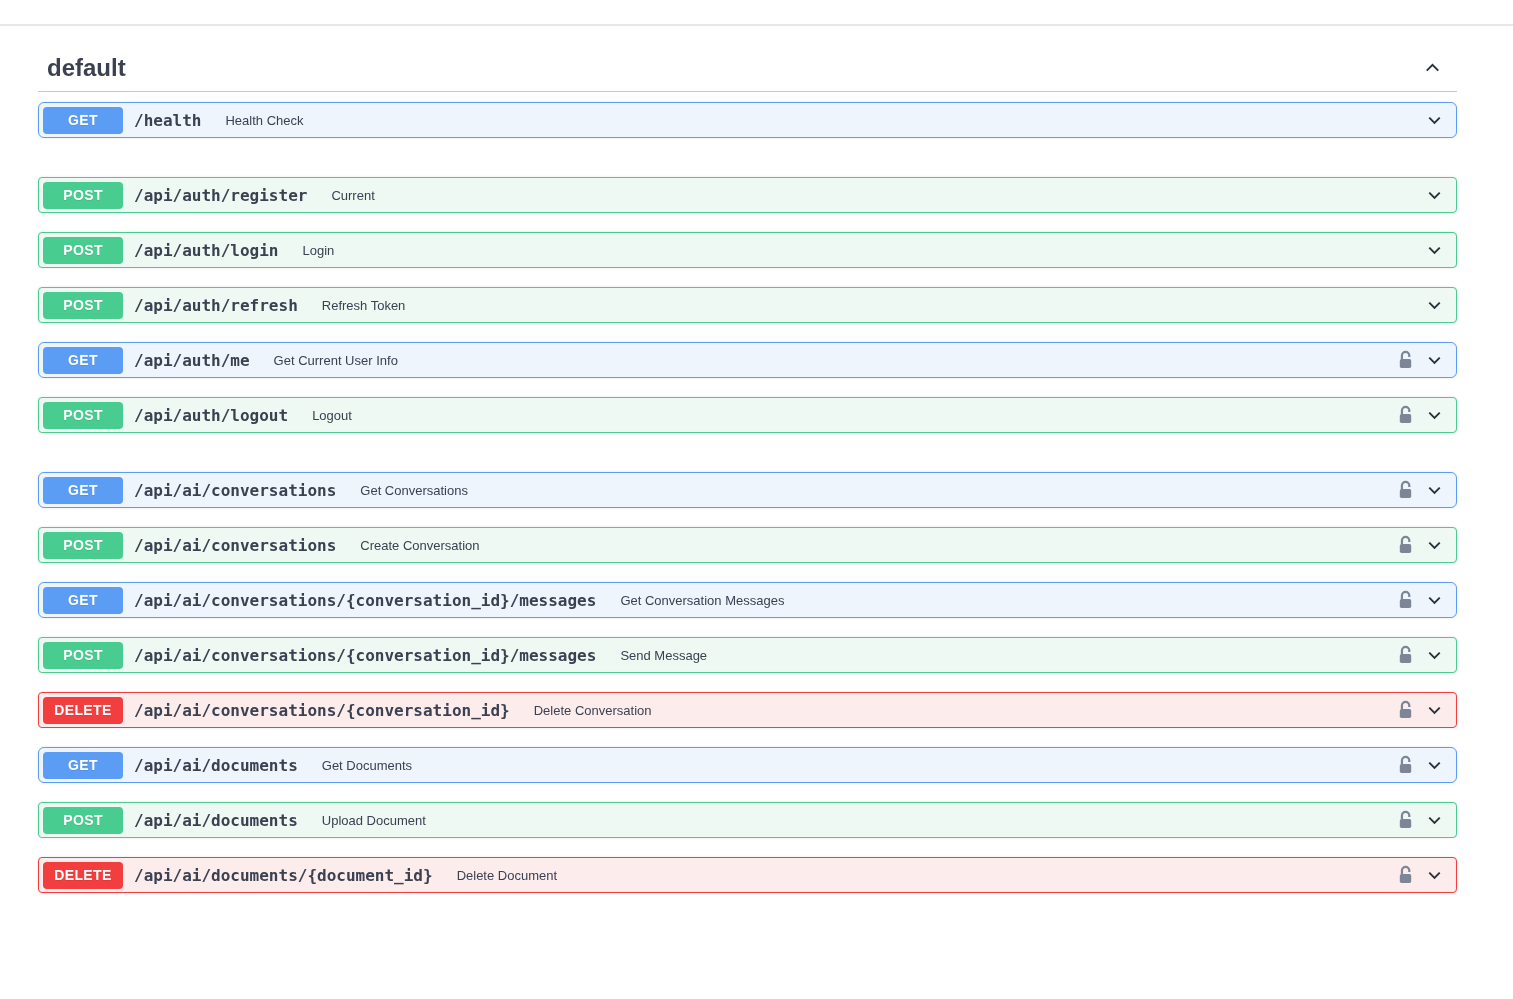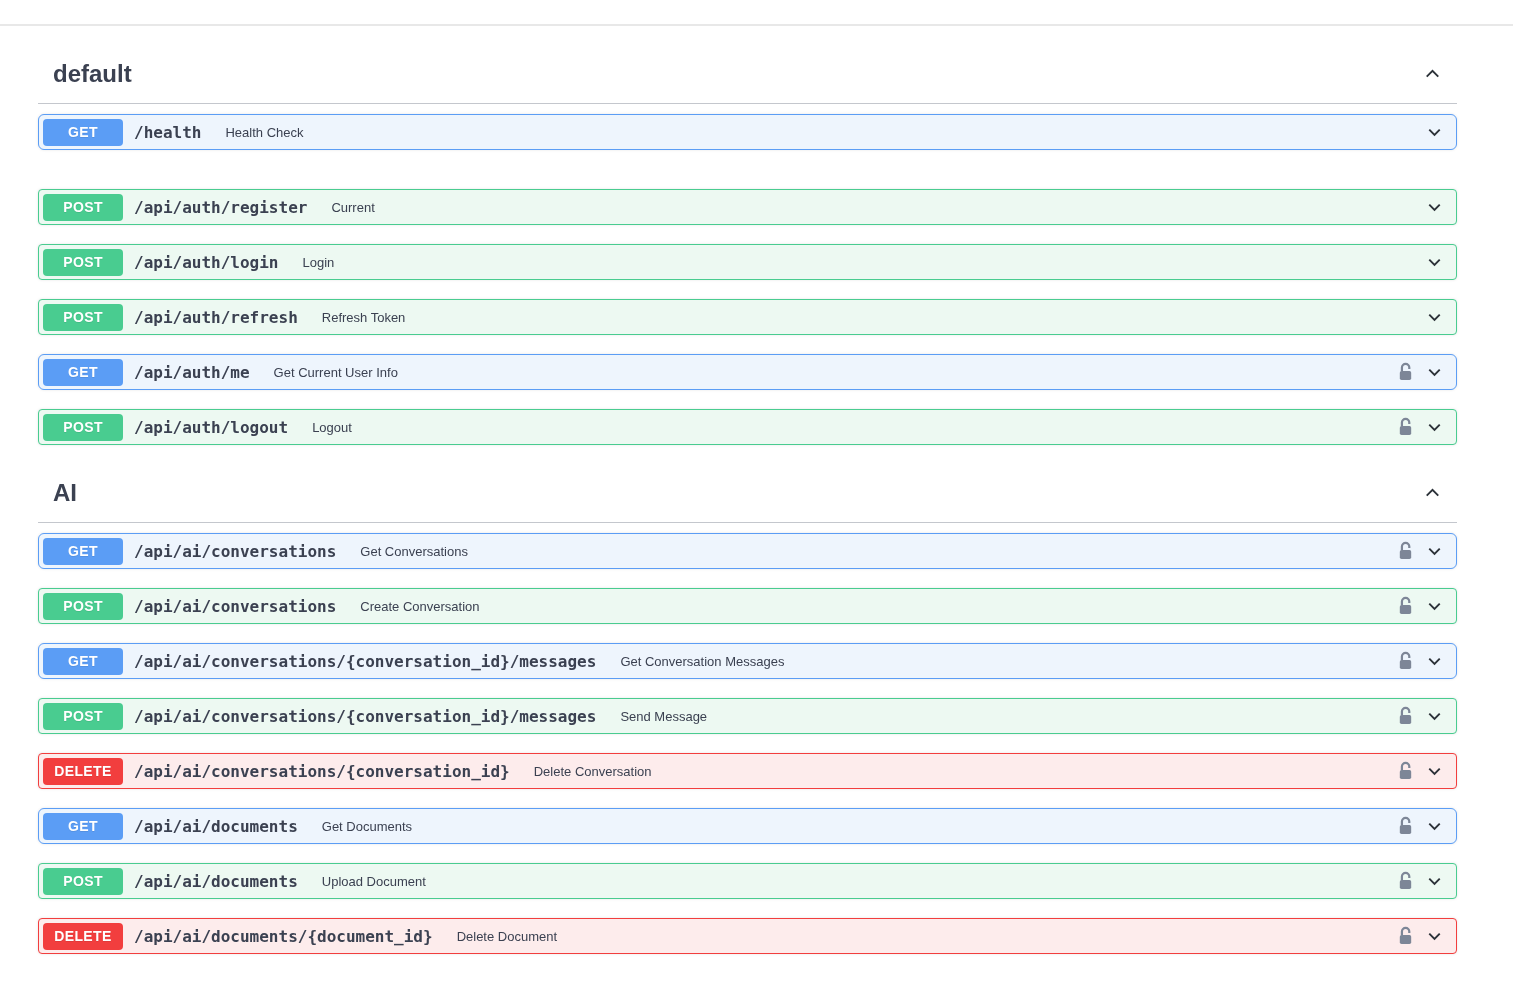--- a/index.html
+++ b/index.html
@@ -18,21 +18,21 @@
     margin: 0 56px 0 38px;
   }
   .tag-section { margin-top: 29px; }
   .tag-header {
     display: flex; align-items: center; justify-content: space-between;
     padding: 0 14px 11px 9px;
     border-bottom: 1px solid #c4c7cd;
     cursor: pointer;
   }
   .tag-title {
-    margin: 6px;
+    margin: 0;
     font-size: 24px; font-weight: 700;
     color: var(--text);
     line-height: 1.05;
   }
   .tag-chevron { display: flex; color: #2b3138; }
   .endpoints {
     display: flex; flex-direction: column;
     gap: 19px;
     padding-top: 10px;
   }
@@ -190,28 +190,20 @@
         <svg width="19" height="19" viewBox="0 0 20 20" aria-hidden="true">
           <path d="M4.5 7 L10 12.5 L15.5 7" fill="none" stroke="currentColor" stroke-width="2"></path>
         </svg>
       </span>
     </span>
   </div>
 </div>
   </section>
 
   <section class="tag-section">
-    <div class="tag-header">
-      <h3 class="tag-title">AI</h3>
-      <span class="tag-chevron">
-        <svg width="21" height="21" viewBox="0 0 20 20" aria-hidden="true">
-          <path d="M4.5 13 L10 7.5 L15.5 13" fill="none" stroke="currentColor" stroke-width="1.8"></path>
-        </svg>
-      </span>
-    </div>
     <div class="endpoints">
   <div class="opblock m-get">
     <span class="badge">GET</span>
     <span class="path">/api/ai/conversations</span>
     <span class="summary">Get Conversations</span>
     <span class="row-icons">
       <span class="lock">
         <svg width="17" height="20" viewBox="0 0 16 19" aria-hidden="true">
           <path d="M4.6 8.5 V5.3 a3.5 3.5 0 0 1 7 0 V6.6" fill="none" stroke="currentColor" stroke-width="2.1"></path>
           <rect x="2.6" y="8.5" width="10.8" height="8.6" rx="1.6" fill="currentColor"></rect>

